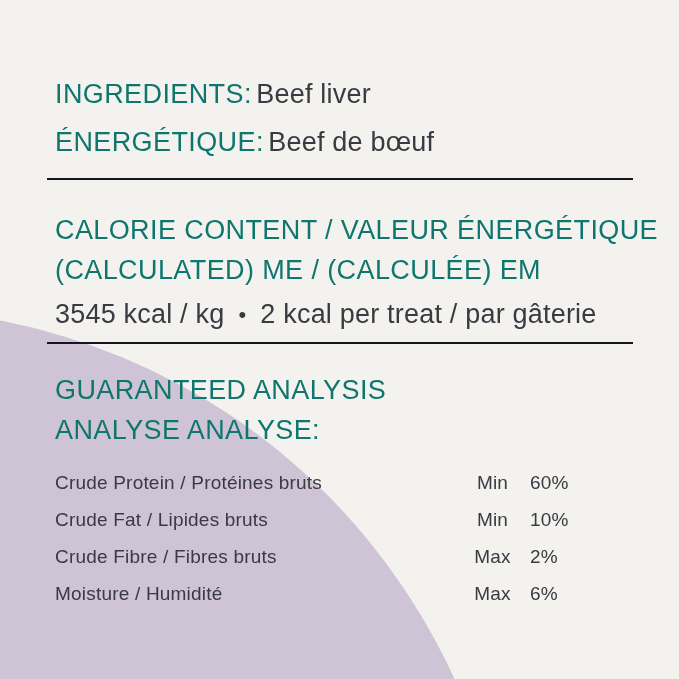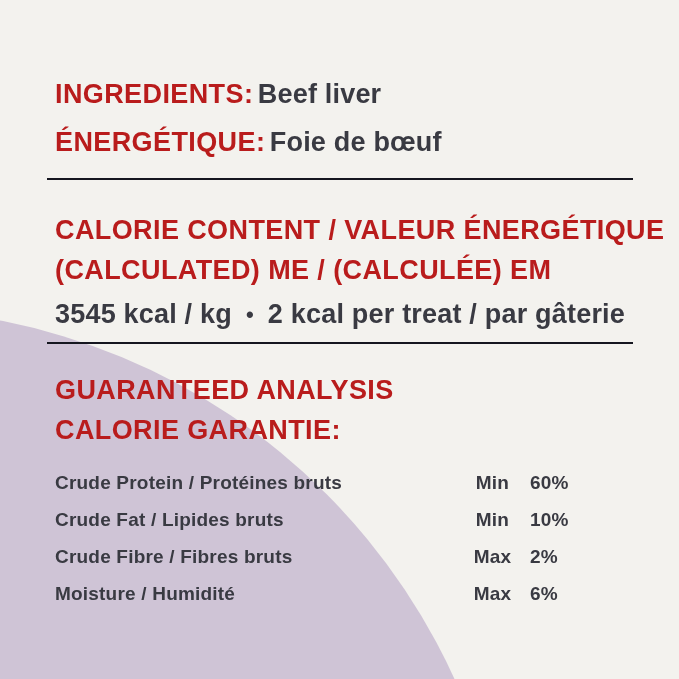--- a/index.html
+++ b/index.html
@@ -16,27 +16,27 @@
     position: absolute;
     left: -751px;
     top: 309px;
     width: 1262px;
     height: 1262px;
     border-radius: 50%;
     background: #cfc4d6;
   }
   .abs { position: absolute; }
   .bold-head {
-    font-weight: 700;
+    font-weight: 400;
     font-size: 27px;
     letter-spacing: 0.4px;
-    color: #b91c1c;
+    color: #0f766e;
   }
   .light-text {
-    font-weight: 700;
+    font-weight: 400;
     font-size: 27px;
     letter-spacing: 0.2px;
     color: #393a42;
   }
   .ingredients-block {
     left: 55px; top: 72px;
     line-height: 45px;
     white-space: nowrap;
   }
   .divider {
@@ -94,39 +94,39 @@
 
   <div class="accent-circle"></div>
 
   <div class="abs ingredients-block">
     <div>
       <span class="bold-head">INGREDIENTS:</span>
       <span class="light-text">Beef liver</span>
     </div>
     <div>
       <span class="bold-head">ÉNERGÉTIQUE:</span>
-      <span class="light-text">Foie de bœuf</span>
+      <span class="light-text">Beef de bœuf</span>
     </div>
   </div>
 
   <div class="abs divider divider-1"></div>
 
   <div class="abs calorie-block">
     <div class="bold-head">CALORIE CONTENT / VALEUR ÉNERGÉTIQUE</div>
     <div class="bold-head">(CALCULATED) ME / (CALCULÉE) EM</div>
     <div class="light-text calorie-sub">
       <span>3545 kcal / kg</span><span class="dot-sep">•</span><span>2 kcal per treat / par gâterie</span>
     </div>
   </div>
 
   <div class="abs divider divider-2"></div>
 
   <div class="abs ga-heading">
     <div class="bold-head">GUARANTEED ANALYSIS</div>
-    <div class="bold-head">CALORIE GARANTIE:</div>
+    <div class="bold-head">ANALYSE ANALYSE:</div>
   </div>
 
   <div class="abs ga-table">
     <div class="ga-row">
       <span class="light-text ga-label">Crude Protein / Protéines bruts</span>
       <span class="light-text ga-qualifier">Min</span>
       <span class="light-text ga-value">60%</span>
     </div>
     <div class="ga-row">
       <span class="light-text ga-label">Crude Fat / Lipides bruts</span>

